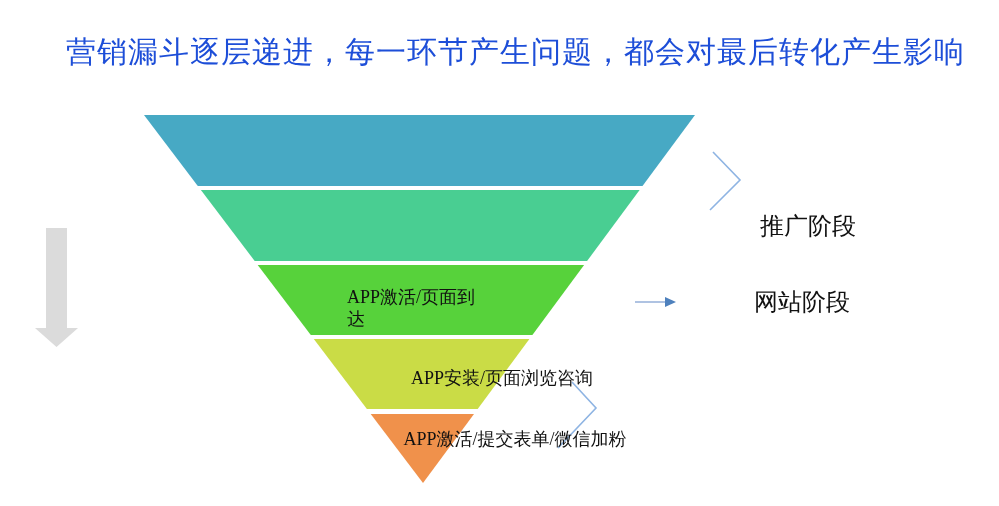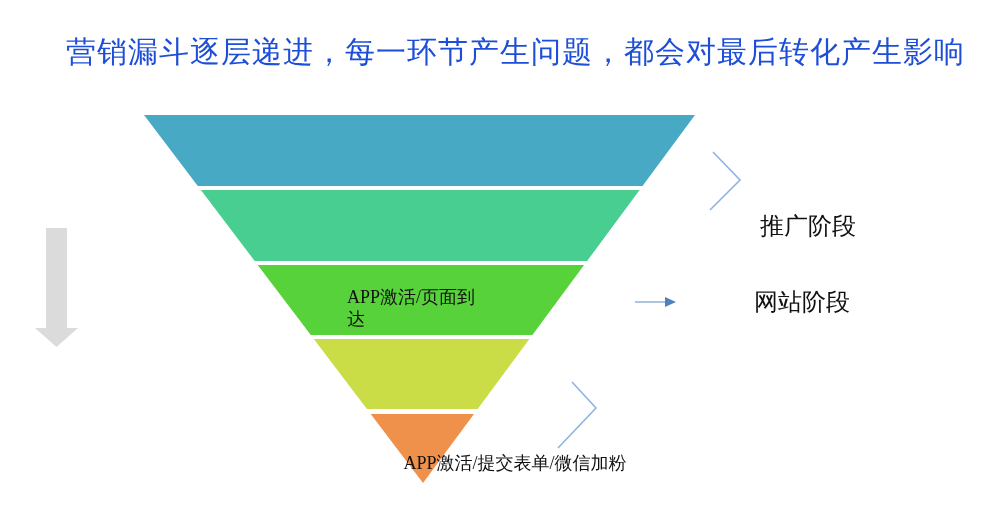--- a/index.html
+++ b/index.html
@@ -30,21 +30,21 @@
     position: absolute;
     color: #111111;
     font-size: 18px;
     line-height: 22px;
   }
   .label-center { text-align: center; }
   .label-l1 { left: 321px; top: 144px; width: 200px; }
   .label-l2 { left: 320px; top: 217px; width: 200px; }
   .label-l3 { left: 347px; top: 286px; width: 146px; text-align: left; }
   .label-l4 { left: 411px; top: 367px; white-space: nowrap; }
-  .label-l5 { left: 399px; top: 428px; width: 232px; text-align: center; line-height: 23px; margin-top: 24px; }
+  .label-l5 { left: 399px; top: 428px; width: 232px; text-align: center; line-height: 23px; }
   .stage-label {
     position: absolute;
     color: #111111;
     font-size: 24px;
     white-space: nowrap;
   }
   .stage-1 { left: 760px; top: 166px; margin-top: 44px; }
   .stage-2 { left: 706px; top: 286px; margin-left: 48px; }
   .stage-3 { left: 620px; top: 398px; }
 </style>
@@ -70,20 +70,21 @@
     <line stroke-width="1.5" x1="635" y1="302" x2="665" y2="302" stroke="#95AFD8"></line>
     <polygon points="665,297 676,302 665,307" fill="#4E81BD"></polygon>
 
     <polyline fill="none" stroke-width="1.6" points="572,382 596,408 558,448" stroke="#8EB4E3"></polyline>
   </svg>
 
 
 
   <div class="funnel-label label-l3">APP激活/页面到达</div>
 
+  <div class="funnel-label label-l4">APP安装/页面浏览咨询</div>
 
   <div class="funnel-label label-l5">APP激活/提交表单/微信加粉</div>
 
   <div class="stage-label stage-1">推广阶段</div>
 
   <div class="stage-label stage-2">网站阶段</div>
 
 
 </div>
 

